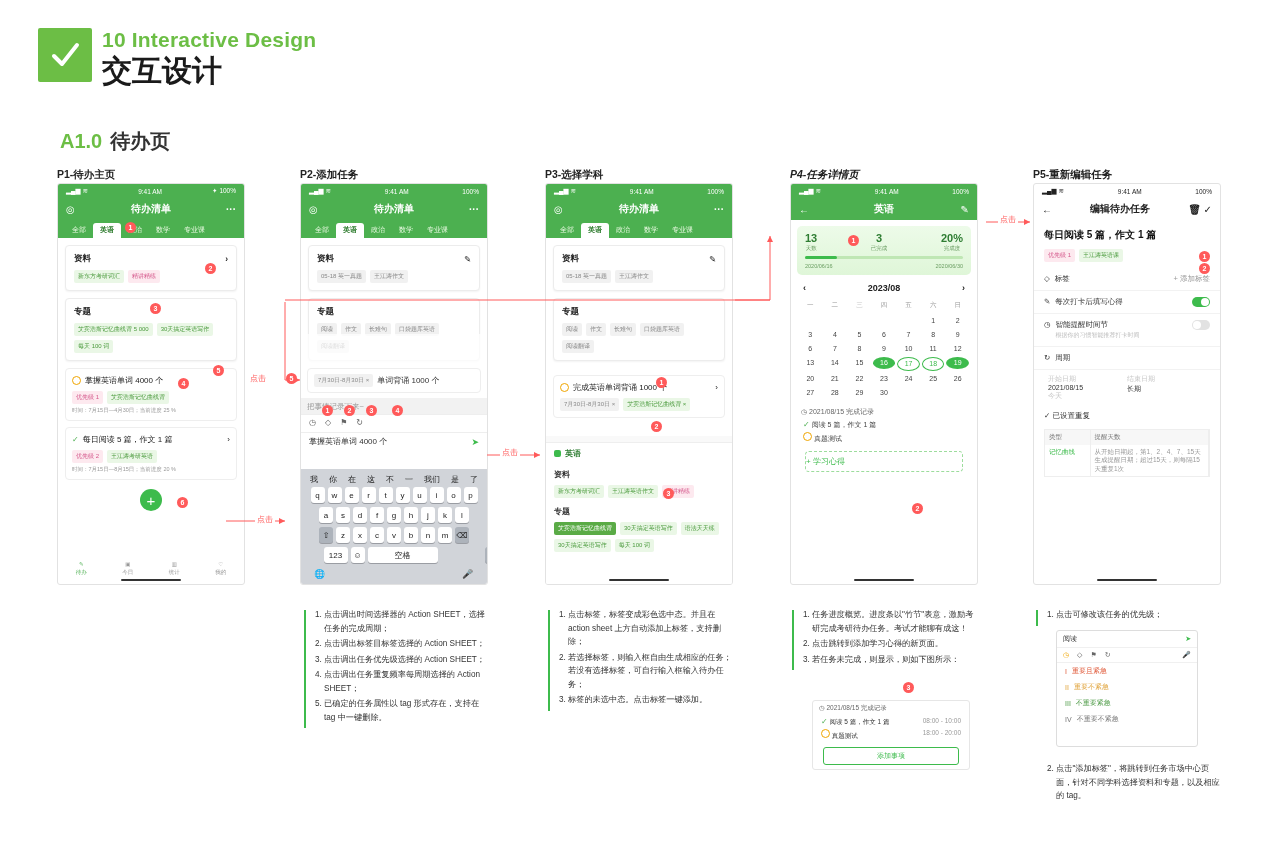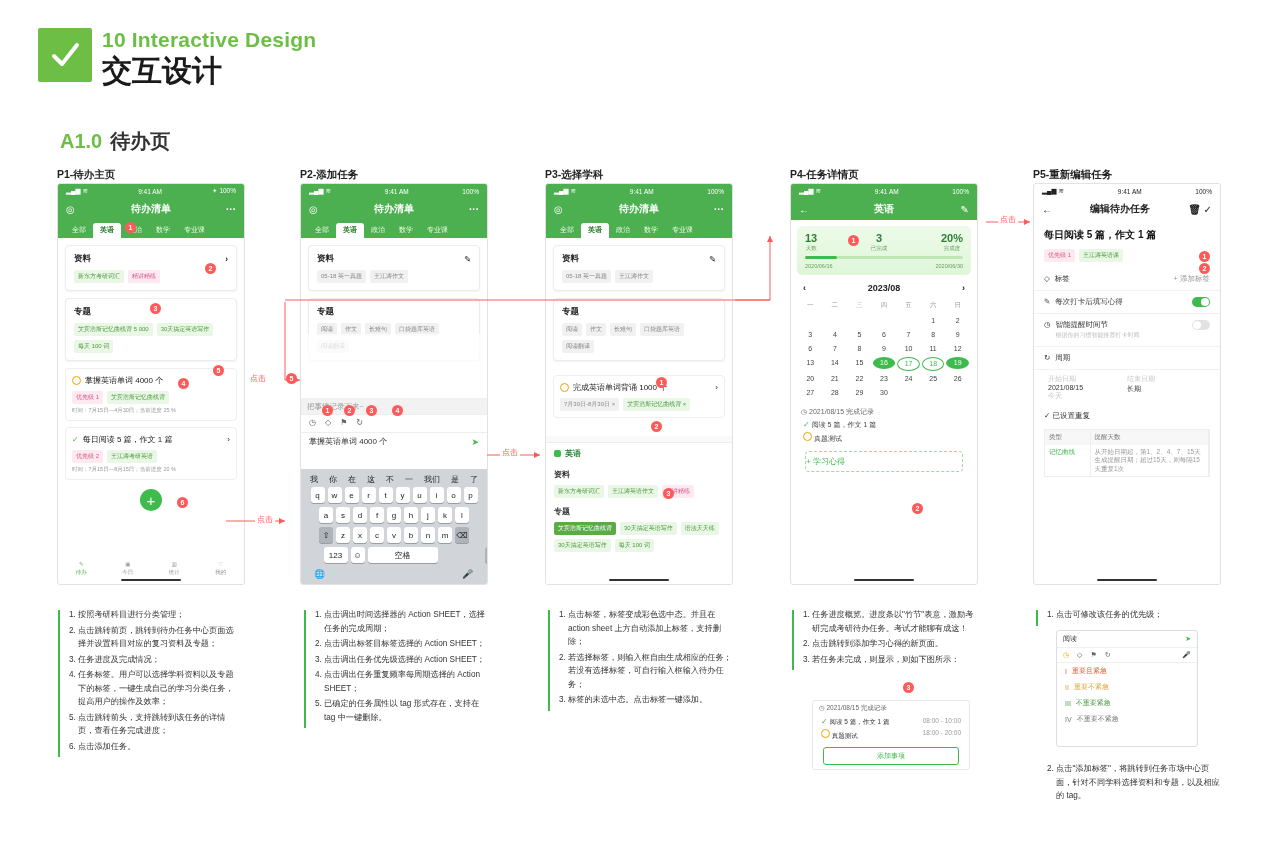--- a/index.html
+++ b/index.html
@@ -280,20 +280,26 @@
         </div>
       <div class="chips">
         <span class="chip gray">阅读</span>
         <span class="chip gray">作文</span>
         <span class="chip gray">长难句</span>
         <span class="chip gray">口袋题库英语</span>
         <span class="chip gray">阅读翻译</span>
       </div>
     </div>
     <div class="mask" style="top:150px;bottom:0;"></div>
+    <div style="position:absolute;left:6px;right:6px;top:184px;border:1px solid #eee;background:#fff;border-radius:4px;padding:5px 6px;">
+      <div style="display:flex;gap:4px;align-items:center;">
+        <span class="chip gray">7月30日-8月30日 ×</span>
+        <span style="font-size:8px">单词背诵 1000 个</span>
+      </div>
+    </div>
     <div style="position:absolute;left:0;right:0;top:214px;background:#f2f2f2;padding:4px 6px;font-size:7.5px;color:#999;">把事情记录下来~</div>
     <div style="position:absolute;left:0;right:0;top:230px;display:flex;gap:9px;align-items:center;padding:3px 8px;background:#fff;border-top:1px solid #eee;font-size:8px;color:#666;">
       <span>◷</span>
       <span>◇</span>
       <span>⚑</span>
       <span>↻</span>
     </div>
     <div style="position:absolute;left:0;right:0;top:248px;display:flex;align-items:center;padding:3px 8px;background:#fff;border-top:1px solid #eee;">
       <span style="font-size:8px;flex:1">掌握英语单词 4000 个</span>
       <span style="color:#3dbb4c;font-size:9px">➤</span>
@@ -443,21 +449,21 @@
         </div>
       </div>
     </div>
     <div class="homebar"></div>
   </div>
   <div class="badge" style="left:656px;top:377px;">1</div>
   <div class="badge" style="left:651px;top:421px;">2</div>
   <div class="badge" style="left:663px;top:488px;">3</div>
   <div class="clicklbl" style="left:500px;top:447px;">点击</div>
 
-  <div class="panel-label" style="left:790px;top:168px;">P4-任务详情页</div>
+  <div class="panel-label" style="left:790px;top:168px;font-style:italic;">P4-任务详情页</div>
   <div class="phone" style="left:790px;top:183px;width:186px;height:400px;">
     <div style="background:#4cb050;">
       <div class="statusbar">
         <div class="sb-left">
             <span>▂▄▆</span>
             <span>≋</span>
           </div>
         <div>9:41 AM</div>
         <div><span>100%</span></div>
       </div>
@@ -624,31 +630,20 @@
       <div class="tr">
         <div class="td" style="color:#3dbb4c">记忆曲线</div>
         <div class="td" style="flex:3;color:#999;line-height:1.3">从开始日期起，第1、2、4、7、15天生成提醒日期；超过15天，则每隔15天重复1次</div>
       </div>
     </div>
     <div class="homebar"></div>
   </div>
   <div class="badge" style="left:1199px;top:251px;">1</div>
   <div class="badge" style="left:1199px;top:263px;">2</div>
 
-  <div class="notes" style="left:66px;top:608px;width:175px;">
-    <div class="bar"></div>
-    <ol>
-      <li>按照考研科目进行分类管理；</li>
-      <li>点击跳转前页，跳转到待办任务中心页面选择并设置科目对应的复习资料及专题；</li>
-      <li>任务进度及完成情况；</li>
-      <li>任务标签。用户可以选择学科资料以及专题下的标签，一键生成自己的学习分类任务，提高用户的操作及效率；</li>
-      <li>点击跳转前头，支持跳转到该任务的详情页，查看任务完成进度；</li>
-      <li>点击添加任务。</li>
-    </ol>
-  </div>
 
   <div class="notes" style="left:556px;top:608px;width:178px;">
     <div class="bar"></div>
     <ol>
       <li>点击标签，标签变成彩色选中态。并且在 action sheet 上方自动添加上标签，支持删除；</li>
       <li>若选择标签，则输入框自由生成相应的任务；若没有选择标签，可自行输入框输入待办任务；</li>
       <li>标签的未选中态。点击标签一键添加。</li>
     </ol>
   </div>
 

